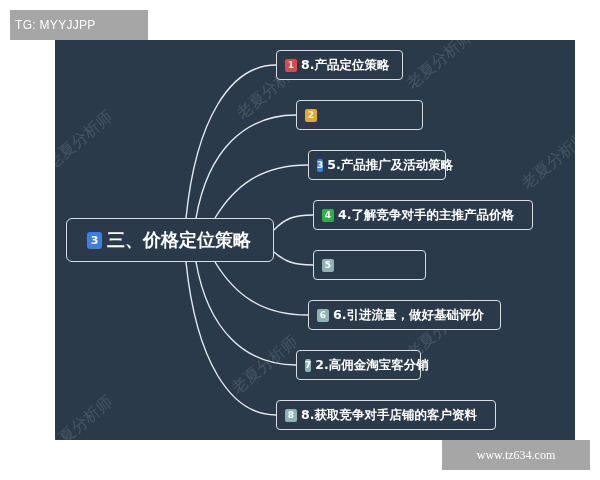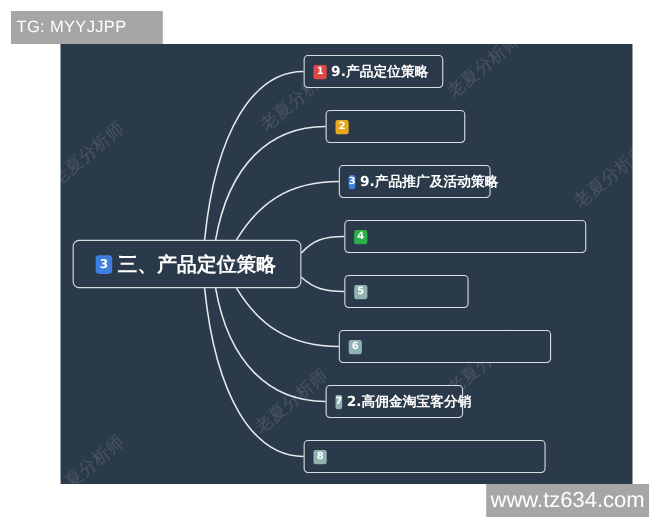--- a/index.html
+++ b/index.html
@@ -2,28 +2,28 @@
 <html><head>
 <meta charset="utf-8">
 <style>
   html, body { margin: 0; padding: 0; }
   body {
     width: 600px; height: 480px; background: #ffffff; position: relative; overflow: hidden;
     font-family: "DejaVu Sans", "Liberation Sans", sans-serif;
   }
   .tag-label {
     position: absolute; left: 10px; top: 10px; width: 138px; height: 30px;
-    background: #a6a6a6; color: #ffffff; font-size: 15px; line-height: 30px;
+    background: #a6a6a6; color: #ffffff; font-size: 12px; line-height: 30px;
     padding-left: 5px; box-sizing: border-box; letter-spacing: 0.3px;
     font-family: "Liberation Sans", sans-serif;
   }
   .site-label {
     position: absolute; left: 442px; top: 440px; width: 148px; height: 30px;
-    background: #a6a6a6; color: #ffffff; font-size: 20px; line-height: 30px;
-    text-align: center; font-family: Liberation Sans, sans-serif;
+    background: #a6a6a6; color: #ffffff; font-size: 12px; line-height: 30px;
+    text-align: center; font-family: Liberation Serif, serif;
   }
   .panel {
     position: absolute; left: 55px; top: 40px; width: 520px; height: 400px;
     background: #2b3a4a;
   }
   svg.links { position: absolute; left: 0; top: 0; width: 600px; height: 480px; pointer-events: none; }
   .node {
     position: absolute; box-sizing: border-box; border: 1.5px solid #d9dee3; border-radius: 4px;
     background: #2b3a4a; color: #ffffff; font-weight: bold; font-size: 12.5px;
     display: flex; align-items: center; padding-left: 8px; white-space: nowrap;
@@ -64,51 +64,54 @@
     <path d="M274,230 C285,218 295,215 313,215"></path>
     <path d="M274,252 C285,262 295,265 313,265"></path>
     <path d="M215,262 C235,295 262,315 308,315"></path>
     <path d="M196,262 C208,330 245,365 296,365"></path>
     <path d="M186,262 C196,360 230,415 276,415"></path>
   </g>
 </svg>
 
 <div class="node root" style="left:66px; top:218px; width:208px; height:44px;">
   <span class="badge" style="background:#3d7fe0">3</span>
-  <span>三、产品定位策略</span>
+  <span>三、价格定位策略</span>
 </div>
 
 <div class="node" style="left:276px; top:50px; width:127px; height:30px;">
   <span class="badge" style="background:#e04848">1</span>
-  <span>9.产品定位策略</span>
+  <span>8.产品定位策略</span>
 </div>
 
 <div class="node" style="left:296px; top:100px; width:127px; height:30px;">
   <span class="badge" style="background:#e8a820">2</span>
 </div>
 
 <div class="node" style="left:308px; top:150px; width:138px; height:30px;">
   <span class="badge" style="background:#3d7fe0">3</span>
-  <span>9.产品推广及活动策略</span>
+  <span>5.产品推广及活动策略</span>
 </div>
 
 <div class="node" style="left:313px; top:200px; width:220px; height:30px;">
   <span class="badge" style="background:#2bb04a">4</span>
+  <span>4.了解竞争对手的主推产品价格</span>
 </div>
 
 <div class="node" style="left:313px; top:250px; width:113px; height:30px;">
   <span class="badge" style="background:#8fb3b3">5</span>
 </div>
 
 <div class="node" style="left:308px; top:300px; width:193px; height:30px;">
   <span class="badge" style="background:#8fb3b3">6</span>
+  <span>6.引进流量，做好基础评价</span>
 </div>
 
 <div class="node" style="left:296px; top:350px; width:125px; height:30px;">
   <span class="badge" style="background:#8fb3b3">7</span>
   <span>2.高佣金淘宝客分销</span>
 </div>
 
 <div class="node" style="left:276px; top:400px; width:220px; height:30px;">
   <span class="badge" style="background:#8fb3b3">8</span>
+  <span>8.获取竞争对手店铺的客户资料</span>
 </div>
 
 <div class="site-label">www.tz634.com</div>
 
 </body></html>

